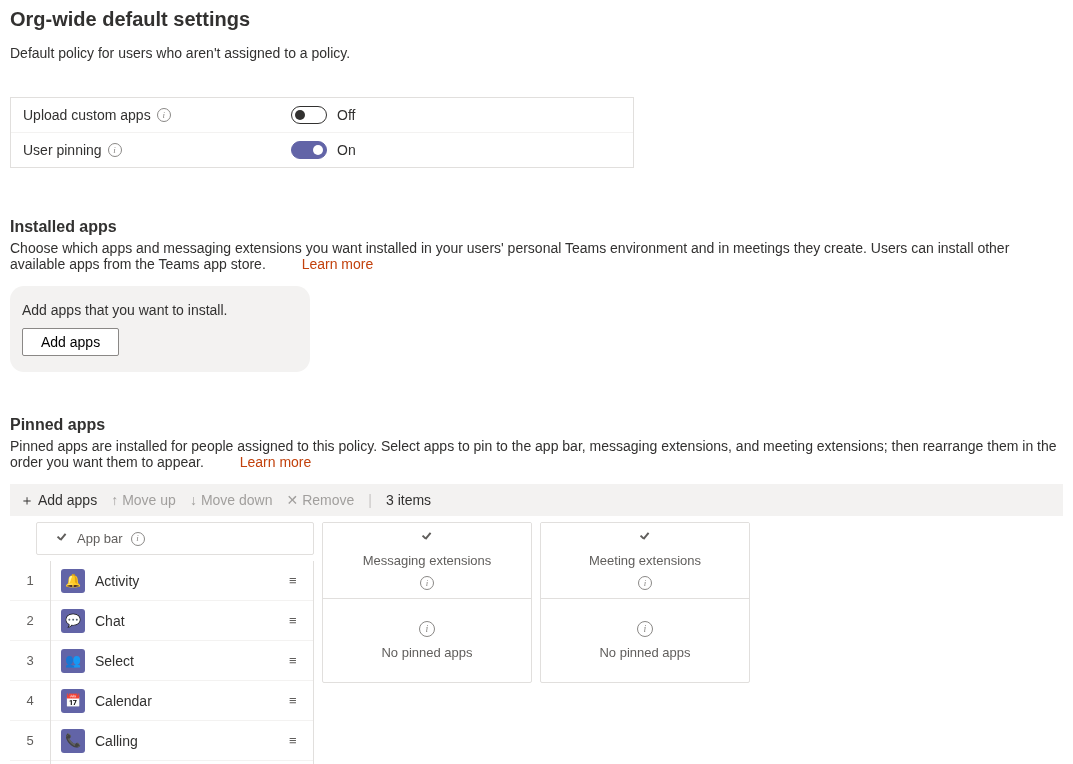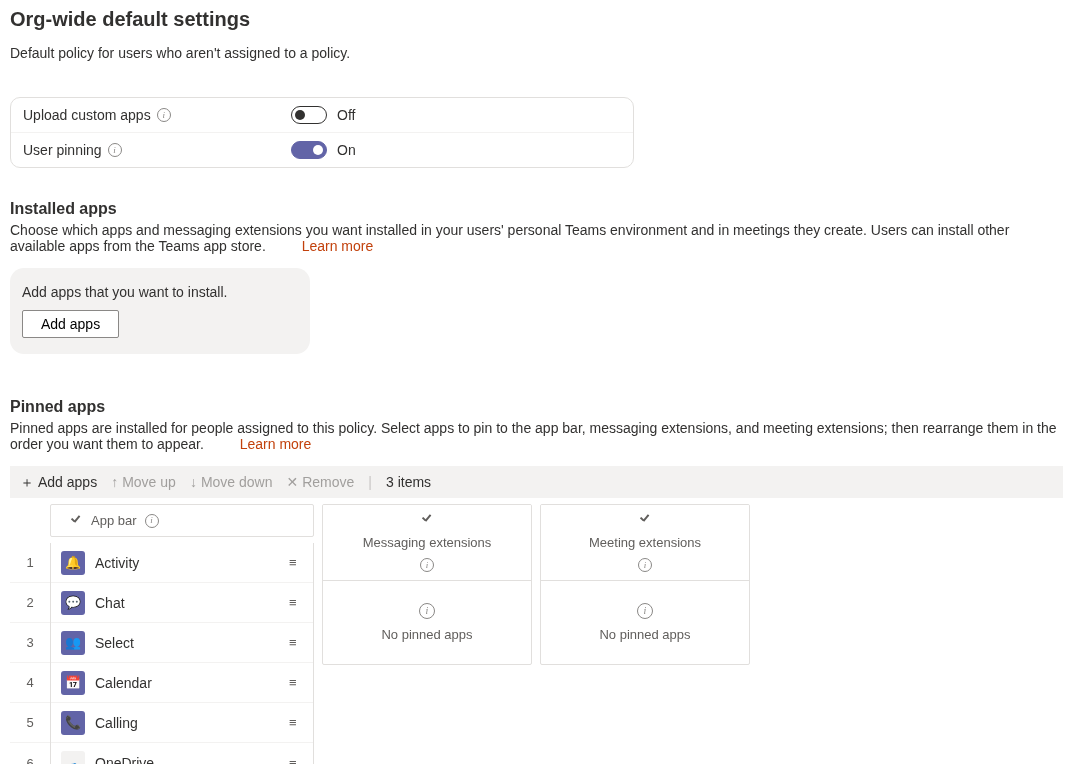--- a/index.html
+++ b/index.html
@@ -16,24 +16,24 @@
     margin-bottom: 14px;
   }
   .page-desc {
     font-size: 14px;
     color: #323130;
     margin-bottom: 36px;
   }
   
   .toggle-panel {
     border: 1px solid #e1dfdd;
-    border-radius: 10px;
+    border-radius: 0;
     width: 624px;
     background: #fff;
-    margin-bottom: 32px;
+    margin-bottom: 50px;
   }
   .toggle-row {
     display: flex;
     align-items: center;
     padding: 8px 12px;
     font-size: 14px;
   }
   .toggle-row + .toggle-row { border-top: 1px solid #f3f2f1; }
   .tg-label {
     display: flex;
@@ -191,21 +191,21 @@
   .check-icon::after {
     content: "";
     position: absolute;
     left: 4px;
     top: 4px;
     width: 8px;
     height: 2px;
     background: #605e5c;
     transform: rotate(-50deg);
   }
-  .appbar-col .col-hdr { margin-left: 40px; padding-left: 18px; }
+  .appbar-col .col-hdr { margin-left: 26px; padding-left: 18px; }
   .list-area { display: flex; }
   .index-col {
     width: 40px;
     background: #fff;
     padding-top: 6px;
   }
   .idx-cell {
     height: 40px;
     display: flex;
     align-items: center;

